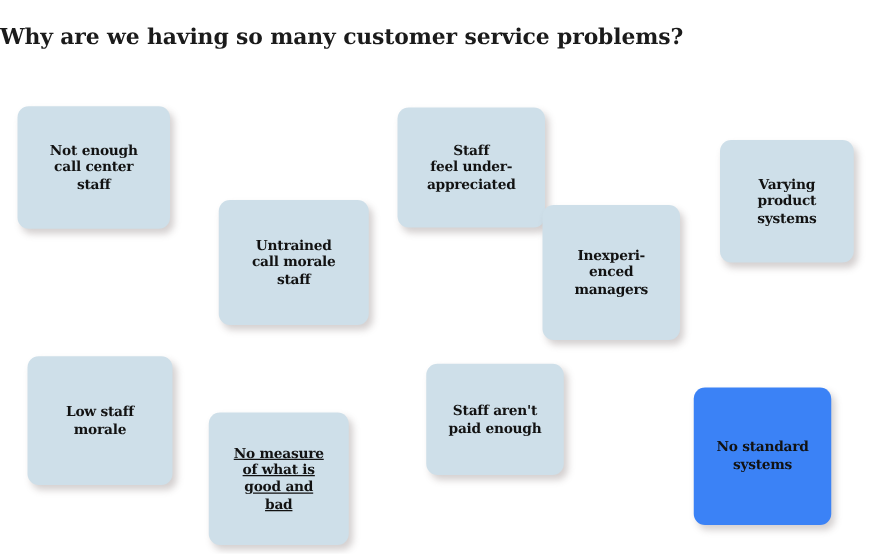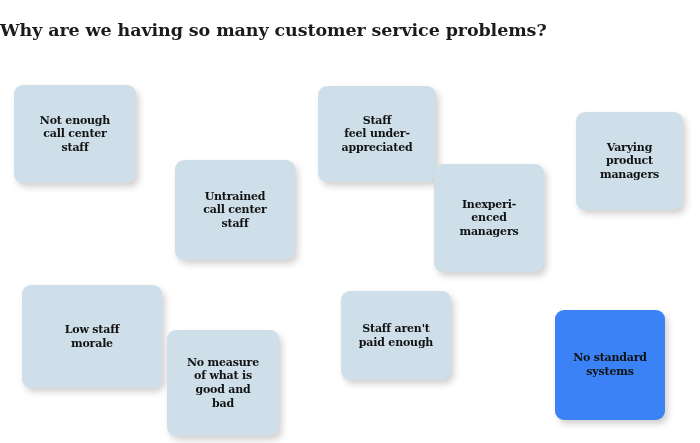--- a/index.html
+++ b/index.html
@@ -60,44 +60,44 @@
 <div id="board" style="background: rgb(255, 255, 255);">
   <div id="board-title" style="color: rgb(27, 27, 27);">Why are we having so many customer service problems?</div>
   <div id="notes-layer">
       <div class="note" style="left: 14px; top: 85px; width: 122px; height: 98px; background: rgb(206, 223, 233);">
         <div class="note-text" style="color: rgb(18, 18, 18);">Not enough
 call center
 staff</div>
       </div>
       <div class="note" style="left: 175px; top: 160px; width: 120px; height: 100px; background: rgb(206, 223, 233);">
         <div class="note-text" style="color: rgb(18, 18, 18);">Untrained
-call center
+call morale
 staff</div>
       </div>
       <div class="note" style="left: 318px; top: 86px; width: 118px; height: 96px; background: rgb(206, 223, 233);">
         <div class="note-text" style="color: rgb(18, 18, 18);">Staff
 feel under-
 appreciated</div>
       </div>
       <div class="note" style="left: 434px; top: 164px; width: 110px; height: 108px; background: rgb(206, 223, 233);">
         <div class="note-text" style="color: rgb(18, 18, 18);">Inexperi-
 enced
 managers</div>
       </div>
       <div class="note" style="left: 576px; top: 112px; width: 107px; height: 98px; background: rgb(206, 223, 233);">
         <div class="note-text" style="color: rgb(18, 18, 18);">Varying
 product
-managers</div>
+systems</div>
       </div>
-      <div class="note" style="left: 22px; top: 285px; width: 140px; height: 103px; background: rgb(206, 223, 233);">
+      <div class="note" style="left: 22px; top: 285px; width: 116px; height: 103px; background: rgb(206, 223, 233);">
         <div class="note-text" style="color: rgb(18, 18, 18);">Low staff
 morale</div>
       </div>
       <div class="note" style="left: 167px; top: 330px; width: 112px; height: 106px; background: rgb(206, 223, 233);">
-        <div class="note-text" style="color: rgb(18, 18, 18);">No measure
+        <div class="note-text" style="color: rgb(18, 18, 18); text-decoration: underline;">No measure
 of what is
 good and
 bad</div>
       </div>
       <div class="note" style="left: 341px; top: 291px; width: 110px; height: 89px; background: rgb(206, 223, 233);">
         <div class="note-text" style="color: rgb(18, 18, 18);">Staff aren't
 paid enough</div>
       </div>
       <div class="note" style="left: 555px; top: 310px; width: 110px; height: 110px; background: #3b82f6;">
         <div class="note-text" style="color: rgb(18, 18, 18);">No standard

